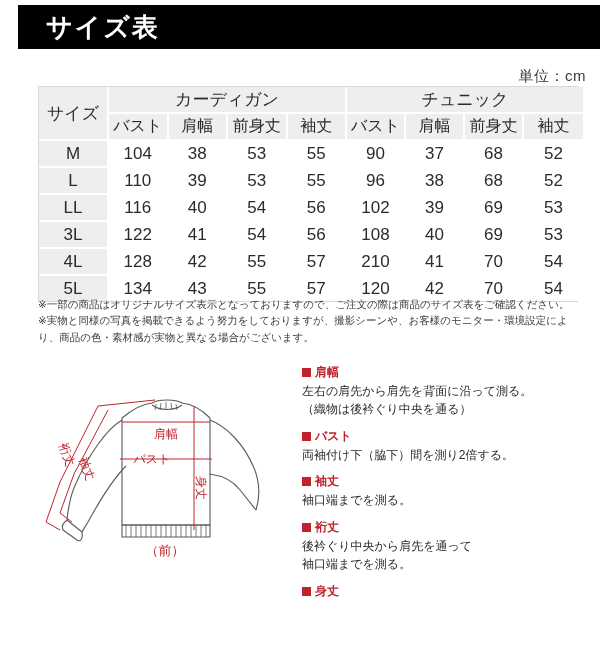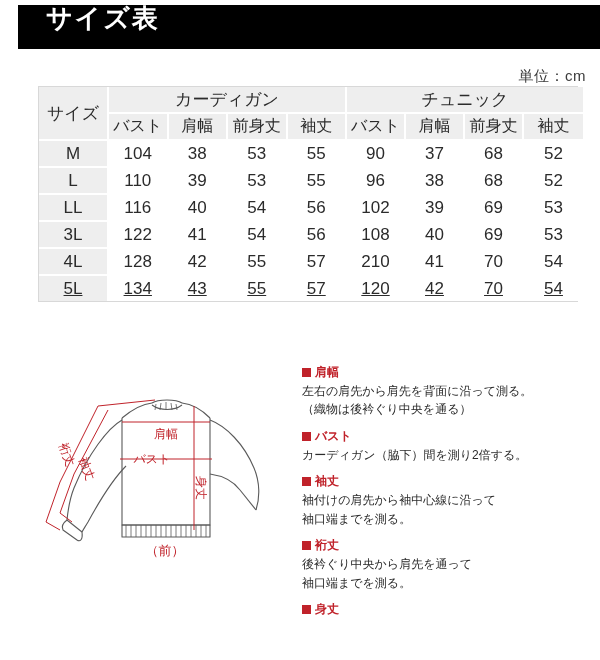--- a/index.html
+++ b/index.html
@@ -18,21 +18,21 @@
 
   
   .title-bar {
     position: absolute;
     left: 18px;
     top: 5px;
     width: 582px;
     height: 44px;
     background: #000000;
     display: flex;
-    align-items: flex-start;
+    align-items: center;
   }
   .title-bar .title-text {
     color: #ffffff;
     font-size: 26px;
     font-weight: bold;
     letter-spacing: 2px;
     margin-left: 28px;
     line-height: 1;
   }
 
@@ -88,21 +88,20 @@
   table.size-table td.sizecell {
     background: #eeeeee;
     font-size: 17px;
   }
   table.size-table tr td:last-child,
   table.size-table tr th:last-child {
     border-right: none;
   }
   table.size-table tr:last-child td {
     border-bottom: none;
-    text-decoration: underline;
   }
   .tbl-outer {
     border: 1px solid #d8d8d8;
     background: #fef9c3;
   }
 
   
   .notes {
     position: absolute;
     left: 38px;
@@ -270,20 +269,22 @@
             <td>42</td>
             <td>70</td>
             <td>54</td>
           </tr>
         </tbody>
     </table>
   </div>
 </div>
 
 <div class="notes">
+  <p>※一部の商品はオリジナルサイズ表示となっておりますので、ご注文の際は商品のサイズ表をご確認ください。</p>
+  <p>※実物と同様の写真を掲載できるよう努力をしておりますが、撮影シーンや、お客様のモニター・環境設定により、商品の色・素材感が実物と異なる場合がございます。</p>
 </div>
 
 <div class="lower">
 
   <div class="diagram">
     <svg width="270" height="200" viewBox="0 0 270 200">
       <g fill="none" stroke="#5a5a5a" stroke-width="1.1" stroke-linejoin="round">
 
         <path d="M92,48 L92,155 L180,155 L180,48"></path>
 
@@ -369,30 +370,29 @@
           <div>左右の肩先から肩先を背面に沿って測る。</div>
           <div>（織物は後衿ぐり中央を通る）</div>
         </div>
       </div>
       <div class="instr-block">
         <div class="instr-head">
           <span class="bullet"></span>
           <span>バスト</span>
         </div>
         <div class="instr-body">
-          <div>カーディガン（脇下）間を測り2倍する。</div>
+          <div>両袖付け下（脇下）間を測り2倍する。</div>
         </div>
       </div>
       <div class="instr-block">
         <div class="instr-head">
           <span class="bullet"></span>
           <span>袖丈</span>
         </div>
         <div class="instr-body">
-          <div>袖付けの肩先から袖中心線に沿って</div>
           <div>袖口端までを測る。</div>
         </div>
       </div>
       <div class="instr-block">
         <div class="instr-head">
           <span class="bullet"></span>
           <span>裄丈</span>
         </div>
         <div class="instr-body">
           <div>後衿ぐり中央から肩先を通って</div>

